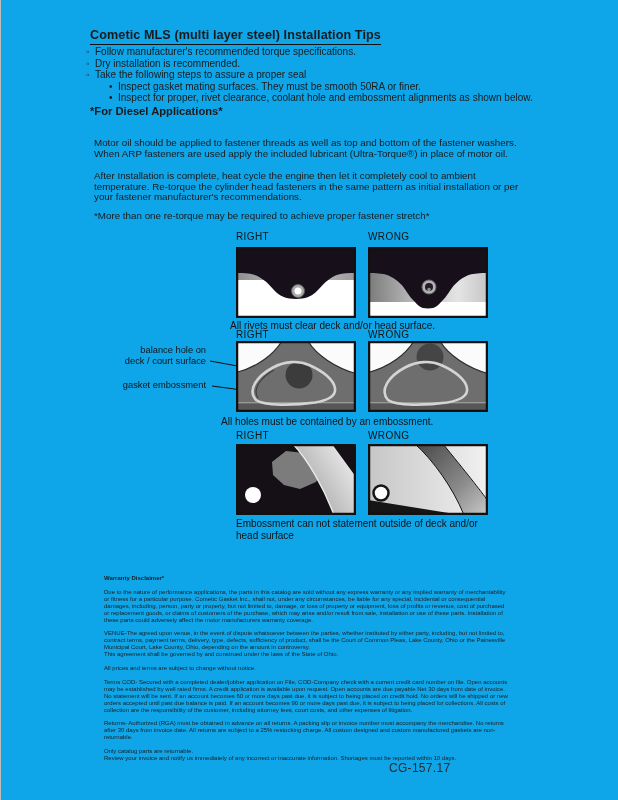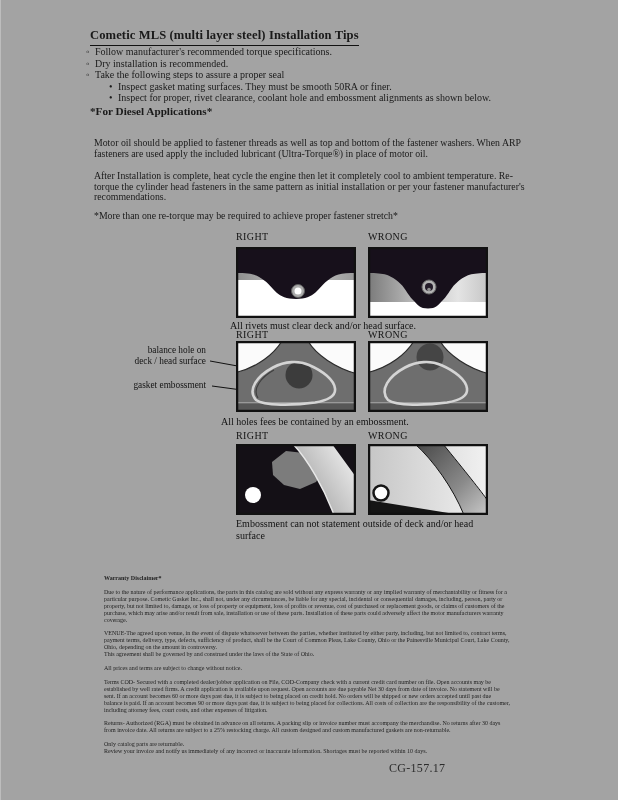--- a/index.html
+++ b/index.html
@@ -1,17 +1,17 @@
 <!DOCTYPE html>
 <html><head>
 <meta charset="utf-8">
 <style>
   html,body{margin:0;padding:0;background:#ffffff;}
-  .page{position:relative;width:618px;height:800px;background:#a3a3a3;overflow:hidden;
-        font-family:Liberation Serif, serif;color:#1a1a1a;}
+  .page{position:relative;width:618px;height:800px;background:#0ea5e9;overflow:hidden;
+        font-family:Liberation Sans, sans-serif;color:#1a1a1a;}
   .abs{position:absolute;}
   .edge-line{position:absolute;left:0;top:0;width:1px;height:800px;background:#bdbdbd;}
   .title{font-size:12.6px;font-weight:bold;display:inline-block;border-bottom:1.6px solid #111;
          padding-bottom:2px;letter-spacing:.1px;white-space:nowrap;}
   .bullets{font-size:10px;line-height:11.6px;width:450px;}
   .brow{display:flex;}
   .brow .mk{flex:none;width:9px;}
   .brow.sub{padding-left:23px;}
   .dh{font-size:11.2px;font-weight:bold;white-space:nowrap;}
   .body{font-size:9.8px;line-height:10.5px;margin:4px;width:438px;}
@@ -100,21 +100,21 @@
     <rect x="1" y="1" width="118" height="69" fill="none" stroke="#111111" stroke-width="2.5"></rect>
   </svg>
 
   <div class="abs cap" style="left:230px;top:320px;width:300px;">All rivets must clear deck and/or head surface.</div>
 
   <div class="abs rw" style="left:236px;top:329px;width:120px;">RIGHT</div>
   <div class="abs rw" style="left:368px;top:329px;width:120px;">WRONG</div>
 
   <div class="abs ann" style="left:108px;top:345px;width:98px;">
     <div>balance hole on</div>
-    <div>deck / head surface</div>
+    <div>deck / court surface</div>
   </div>
   <div class="abs ann" style="left:108px;top:380px;width:98px;">gasket embossment</div>
   <svg class="abs" style="left:206px;top:345px;" width="100" height="55">
     <line x1="4" y1="16" x2="92" y2="32" stroke="#111" stroke-width="1"></line>
     <line x1="6" y1="41" x2="58" y2="48" stroke="#111" stroke-width="1"></line>
   </svg>
 
   <svg class="dbox" style="left:236px;top:341px;" viewBox="0 0 120 71">
     <rect x="0" y="0" width="120" height="71" fill="#6e6e6e"></rect>
     <path d="M0,0 H46 C38,13 22,26 0,31.5 Z" fill="#fbfbfb" stroke="#2b2b2b" stroke-width="1.2"></path>
@@ -131,21 +131,21 @@
     <rect x="0" y="0" width="120" height="71" fill="#6e6e6e"></rect>
     <path d="M0,0 H46 C38,13 22,26 0,31.5 Z" fill="#fbfbfb" stroke="#2b2b2b" stroke-width="1.2"></path>
     <path d="M120,0 H72 C80,14 100,27 120,32.5 Z" fill="#fbfbfb" stroke="#2b2b2b" stroke-width="1.2"></path>
     <rect x="0" y="61" width="120" height="1.5" fill="#999999"></rect>
     <rect x="0" y="62.5" width="120" height="8.5" fill="#575757"></rect>
     <circle cx="62" cy="16" r="13.5" fill="#454545"></circle>
     <path d="M20,59 C11,49 21,35 37,26.5 C49,20 63,19.5 73,24 C87,30 98,39 99,47.5 C100,55 91,59.5 79,61.5 C58,64.5 28,65 20,59 Z" stroke="#d4d4d4" stroke-width="2.6" fill="none"></path>
     <rect x="1" y="1" width="118" height="69" fill="none" stroke="#111111" stroke-width="2.5"></rect>
   </svg>
 
-  <div class="abs cap" style="left:221px;top:416px;width:300px;">All holes fees be contained by an embossment.</div>
+  <div class="abs cap" style="left:221px;top:416px;width:300px;">All holes must be contained by an embossment.</div>
 
   <div class="abs rw" style="left:236px;top:430px;width:120px;">RIGHT</div>
   <div class="abs rw" style="left:368px;top:430px;width:120px;">WRONG</div>
 
   <svg class="dbox" style="left:236px;top:444px;" viewBox="0 0 120 71">
     <defs>
       <linearGradient id="g3r" x1="0" y1="0.8" x2="1" y2="0.1">
         <stop offset="0" stop-color="#9b9b9b"></stop>
           <stop offset="1" stop-color="#f2f2f2"></stop>
       </linearGradient>

